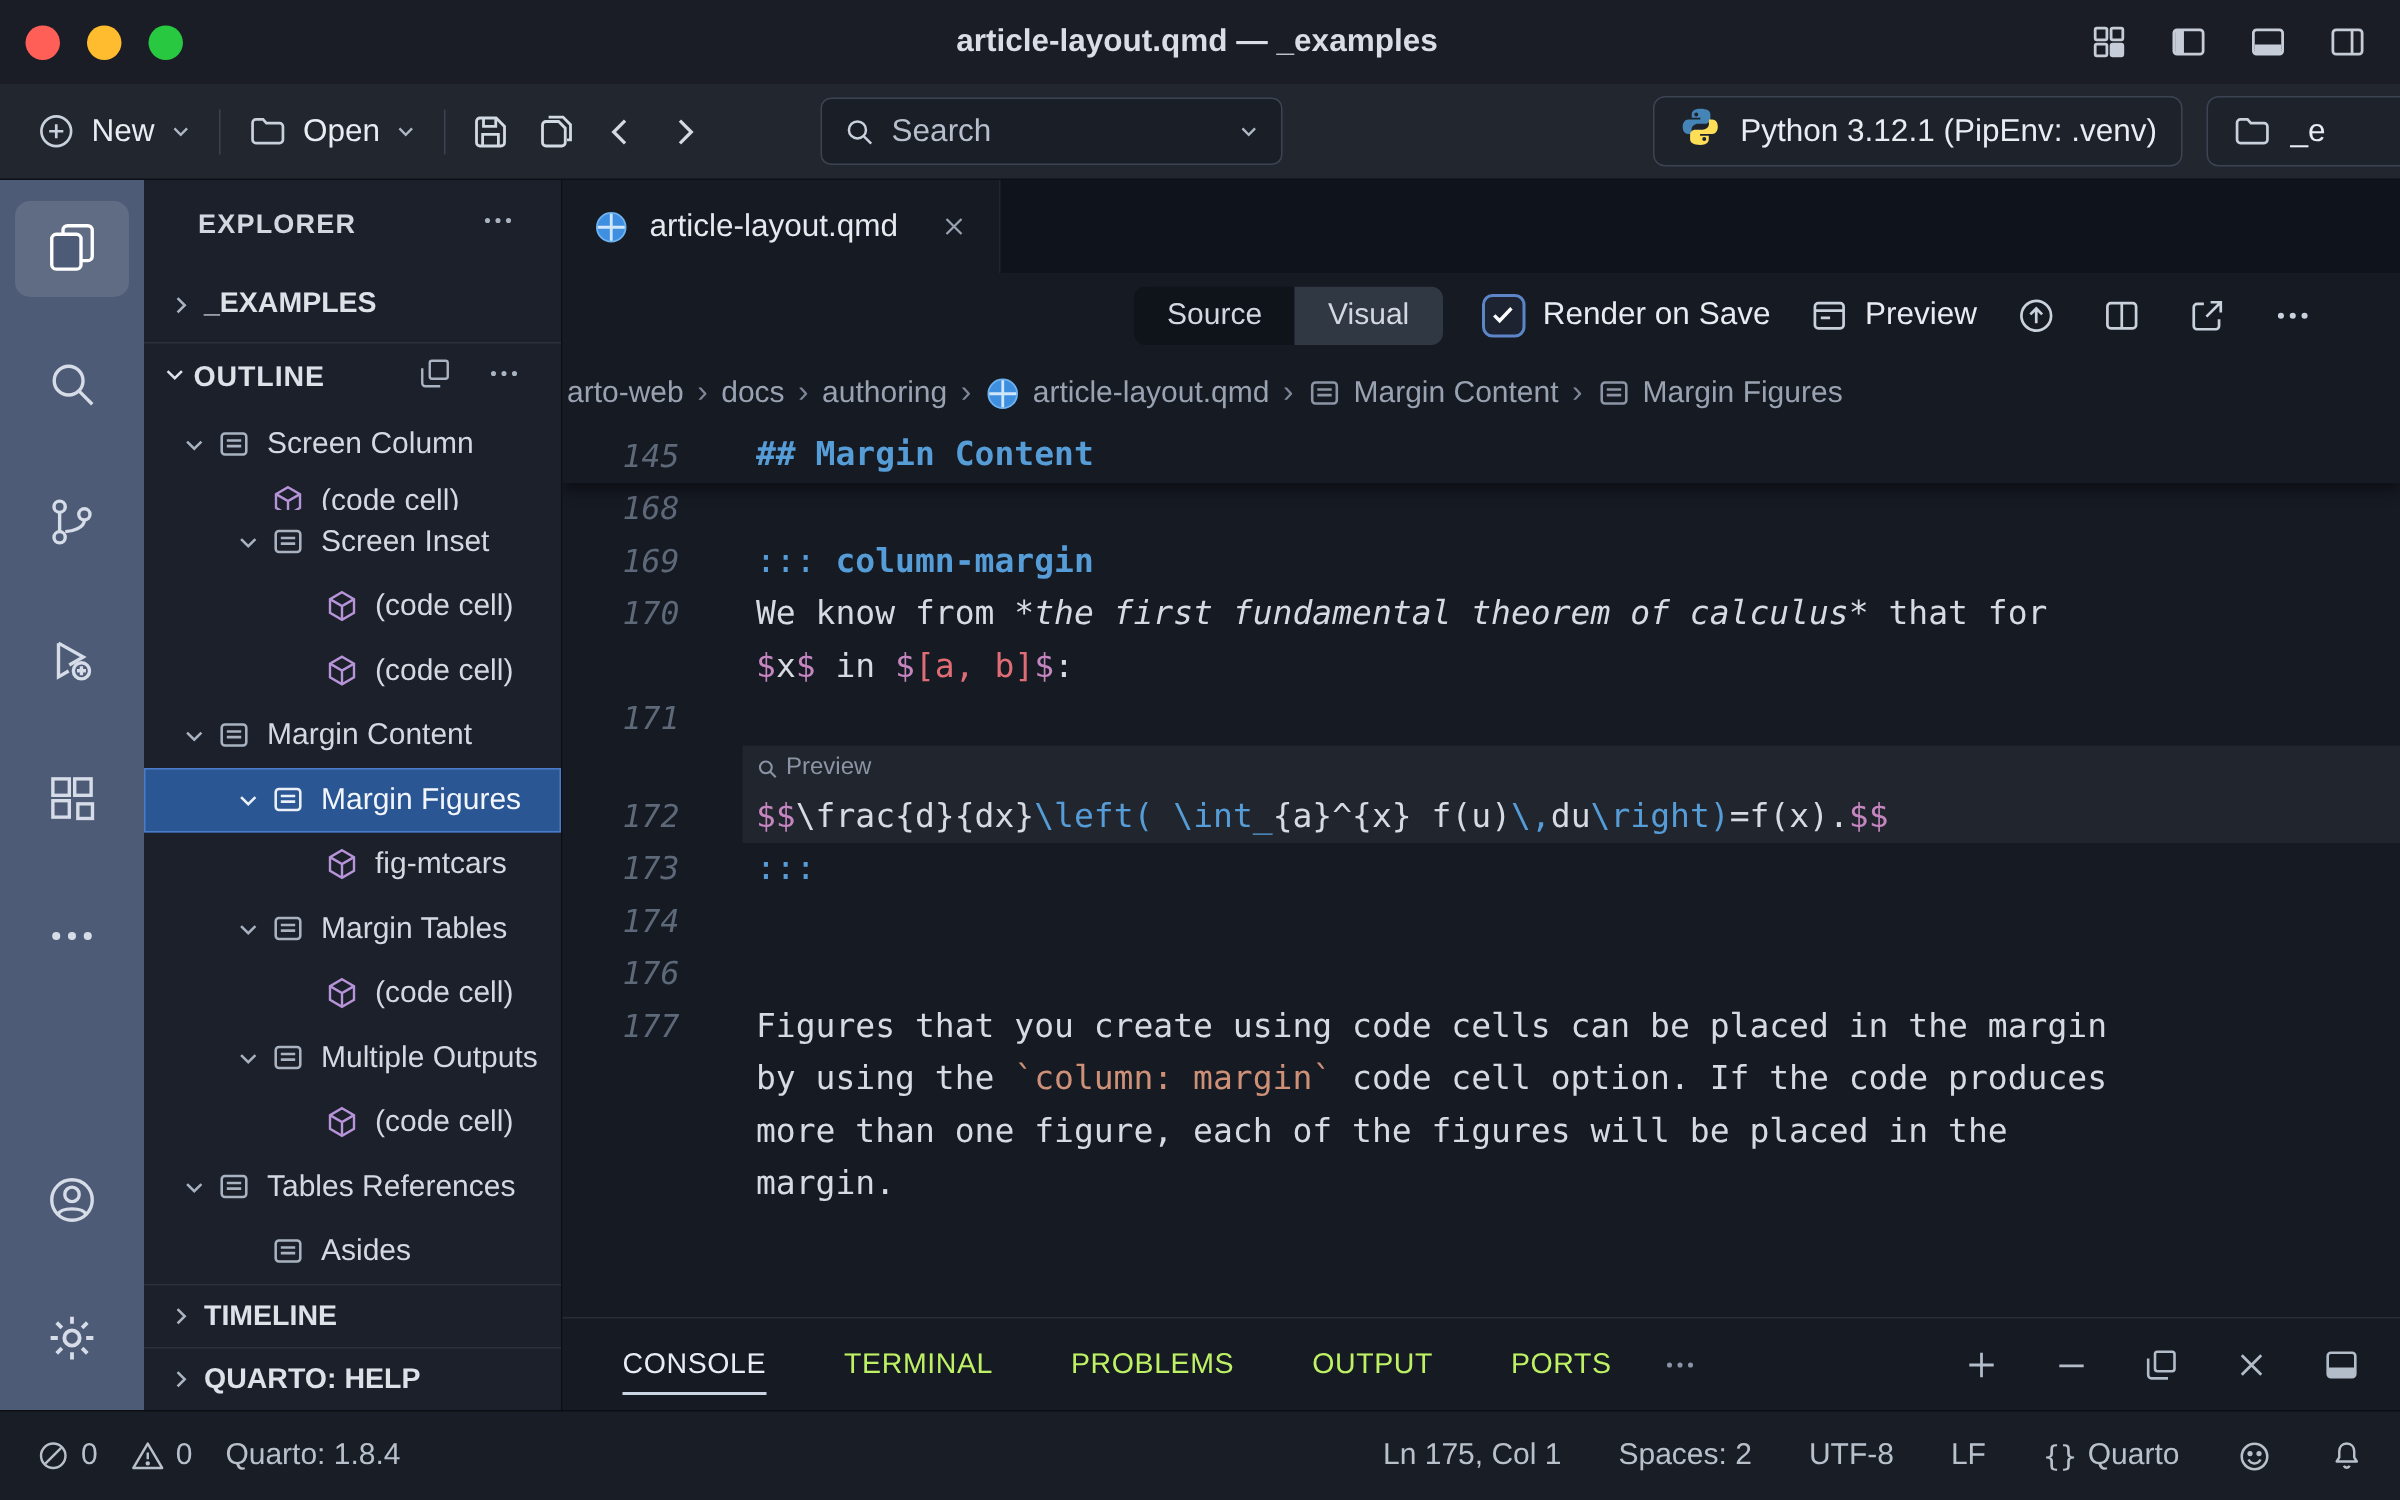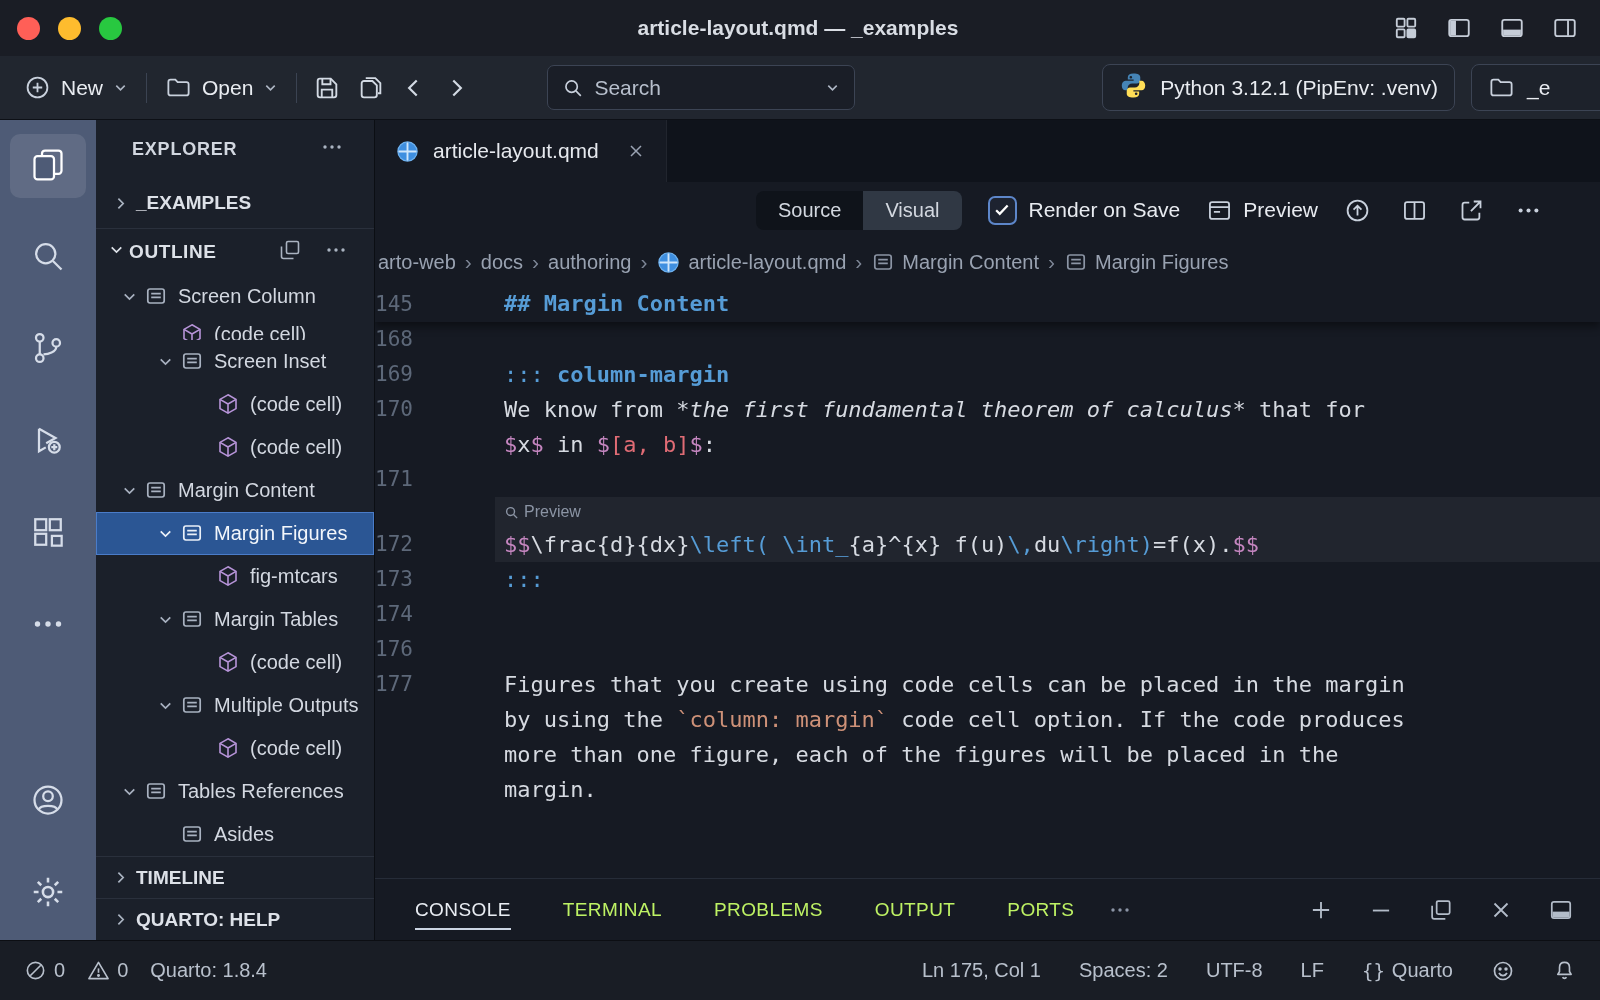--- a/index.html
+++ b/index.html
@@ -83,21 +83,21 @@
   .bc-item{display:flex;align-items:center;gap:7px;}
   .bc-sep{margin:0 9px;color:#7e8797;font-size:21px;}
   .bc-ico{display:flex;color:#8c95a5;}
 
   .code-area{flex:1;min-height:0;overflow:hidden;font-family:"DejaVu Sans Mono",monospace;position:relative;}
   .sticky{box-shadow:0 5px 8px rgba(0,0,0,.42);position:relative;z-index:2;background:#161a23;}
   .sticky .crow{height:36px;line-height:36px;}
   .crow{display:flex;height:35px;line-height:35px;}
   .crow.lens-row{height:30px;line-height:30px;}
   .crow.current .ccontent{background:rgba(255,255,255,.025);}
-  .gut{flex:0 0 120px;text-align:left;padding-right:42px;font-size:21px;color:#5d6879;}
+  .gut{flex:0 0 120px;text-align:right;padding-right:42px;font-size:21px;color:#5d6879;font-style:italic;}
   .gut.cur{color:#cdd4e1;}
   .ccontent{flex:1;padding-left:9px;white-space:pre;font-size:22px;min-width:0;}
   .ccontent.widget{background:rgba(255,255,255,.05);}
   .c-n{color:#d6dae1}
   .c-h{color:#569cd6;font-weight:700}
   .c-b{color:#569cd6}
   .c-bb{color:#569cd6;font-weight:700}
   .c-p{color:#c586c0}
   .c-s{color:#ce9178}
   .c-r{color:#e06c75}

